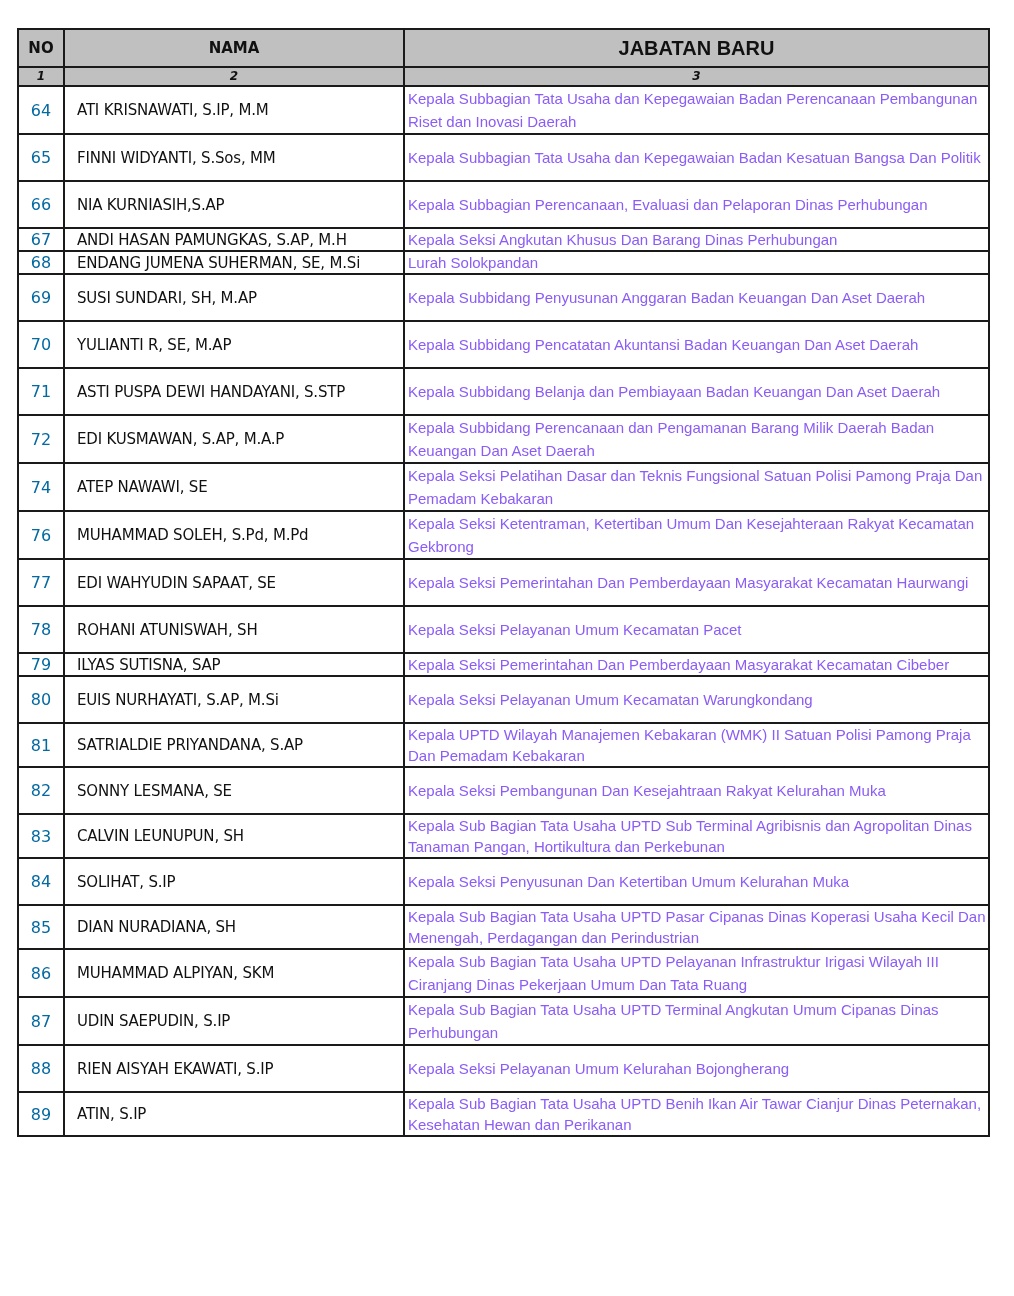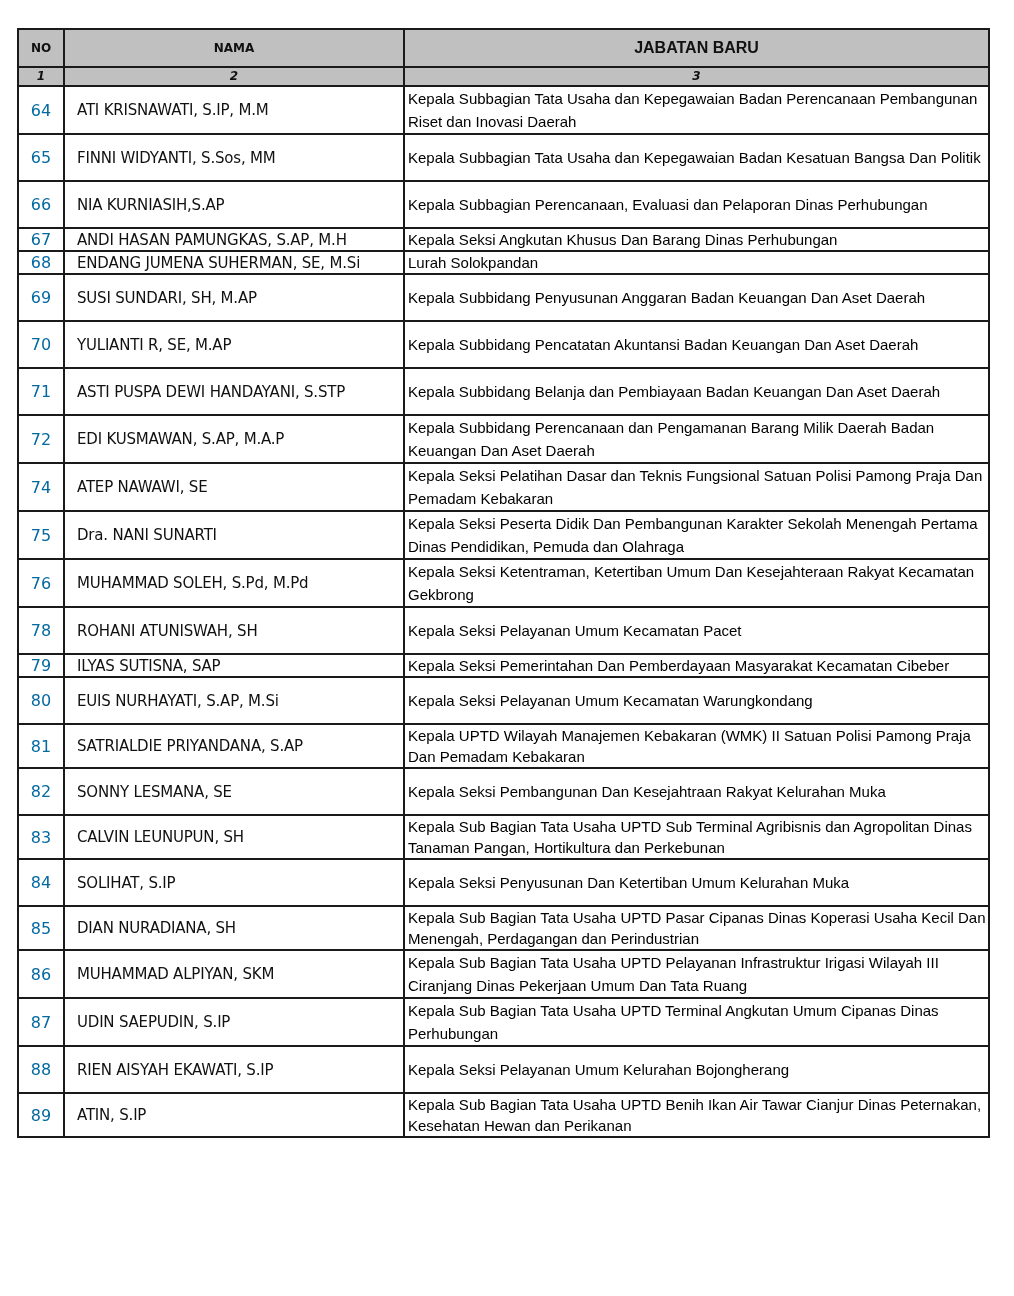--- a/index.html
+++ b/index.html
@@ -16,26 +16,26 @@
       overflow: hidden;
     }
     col.c-no { width: 46px; }
     col.c-nama { width: 340px; }
     col.c-jab { width: 585px; }
     th.head {
       background: #c0c0c0;
       height: 36px;
       font-family: "DejaVu Sans", sans-serif;
       font-weight: bold;
-      font-size: 12px;
+      font-size: 15px;
       color: #111;
       text-align: center;
       vertical-align: middle;
     }
-    th.head.jab { font-family: "Liberation Sans", sans-serif; font-size: 16px; margin-top: 8px; }
+    th.head.jab { font-family: "Liberation Sans", sans-serif; font-size: 20px; margin-top: 8px; }
     td.sub {
       background: #c0c0c0;
       height: 17px;
       font-family: "DejaVu Sans", sans-serif;
       font-weight: bold;
       font-style: italic;
       font-size: 12px;
       text-align: center;
       vertical-align: middle;
       line-height: 17px;
@@ -55,21 +55,21 @@
       color: #111;
       padding-left: 12px;
       white-space: nowrap;
       letter-spacing: -0.2px;
     }
     td.jab {
       vertical-align: middle;
       font-family: "Liberation Sans", sans-serif;
       font-size: 15px;
       line-height: 23px;
-      color: #000000;
+      color: #8b5cf6;
       padding-left: 3px;
       padding-right: 0;
     }
     tr.h2 td { height: 45px; }
     tr.h1 td { height: 21px; }
     tr.h1 td.jab { line-height: 21px; margin-top: 21px; }
   </style>
 </head>
 <body>
 
@@ -136,28 +136,28 @@
         <td class="no">72</td>
         <td class="nama">EDI KUSMAWAN, S.AP, M.A.P</td>
         <td class="jab">Kepala Subbidang Perencanaan dan Pengamanan Barang Milik Daerah Badan Keuangan Dan Aset Daerah</td>
       </tr>
       <tr class="h2">
         <td class="no">74</td>
         <td class="nama">ATEP NAWAWI, SE</td>
         <td class="jab">Kepala Seksi Pelatihan Dasar dan Teknis Fungsional Satuan Polisi Pamong Praja Dan Pemadam Kebakaran</td>
       </tr>
       <tr class="h2">
-        <td class="no">75</td>
-        <td class="nama">Dra. NANI SUNARTI</td>
-        <td class="jab">Kepala Seksi Peserta Didik Dan Pembangunan Karakter Sekolah Menengah Pertama Dinas Pendidikan, Pemuda dan Olahraga</td>
-      </tr>
-      <tr class="h2">
         <td class="no">76</td>
         <td class="nama">MUHAMMAD SOLEH, S.Pd, M.Pd</td>
         <td class="jab">Kepala Seksi Ketentraman, Ketertiban Umum Dan Kesejahteraan Rakyat Kecamatan Gekbrong</td>
+      </tr>
+      <tr class="h2">
+        <td class="no">77</td>
+        <td class="nama">EDI WAHYUDIN SAPAAT, SE</td>
+        <td class="jab">Kepala Seksi Pemerintahan Dan Pemberdayaan Masyarakat Kecamatan Haurwangi</td>
       </tr>
       <tr class="h2">
         <td class="no">78</td>
         <td class="nama">ROHANI ATUNISWAH, SH</td>
         <td class="jab">Kepala Seksi Pelayanan Umum Kecamatan Pacet</td>
       </tr>
       <tr class="h1">
         <td class="no">79</td>
         <td class="nama">ILYAS SUTISNA, SAP</td>
         <td class="jab">Kepala Seksi Pemerintahan Dan Pemberdayaan Masyarakat Kecamatan Cibeber</td>

